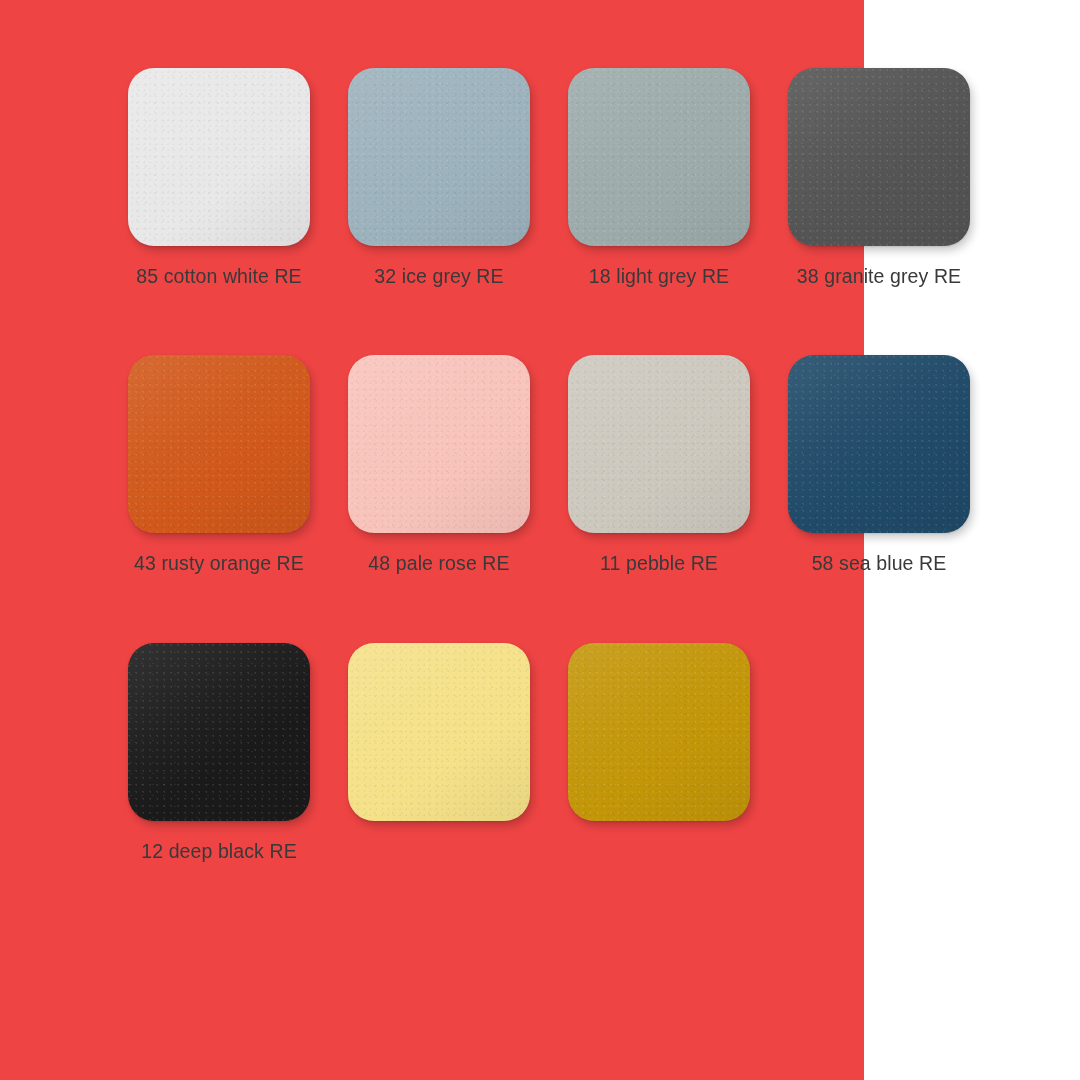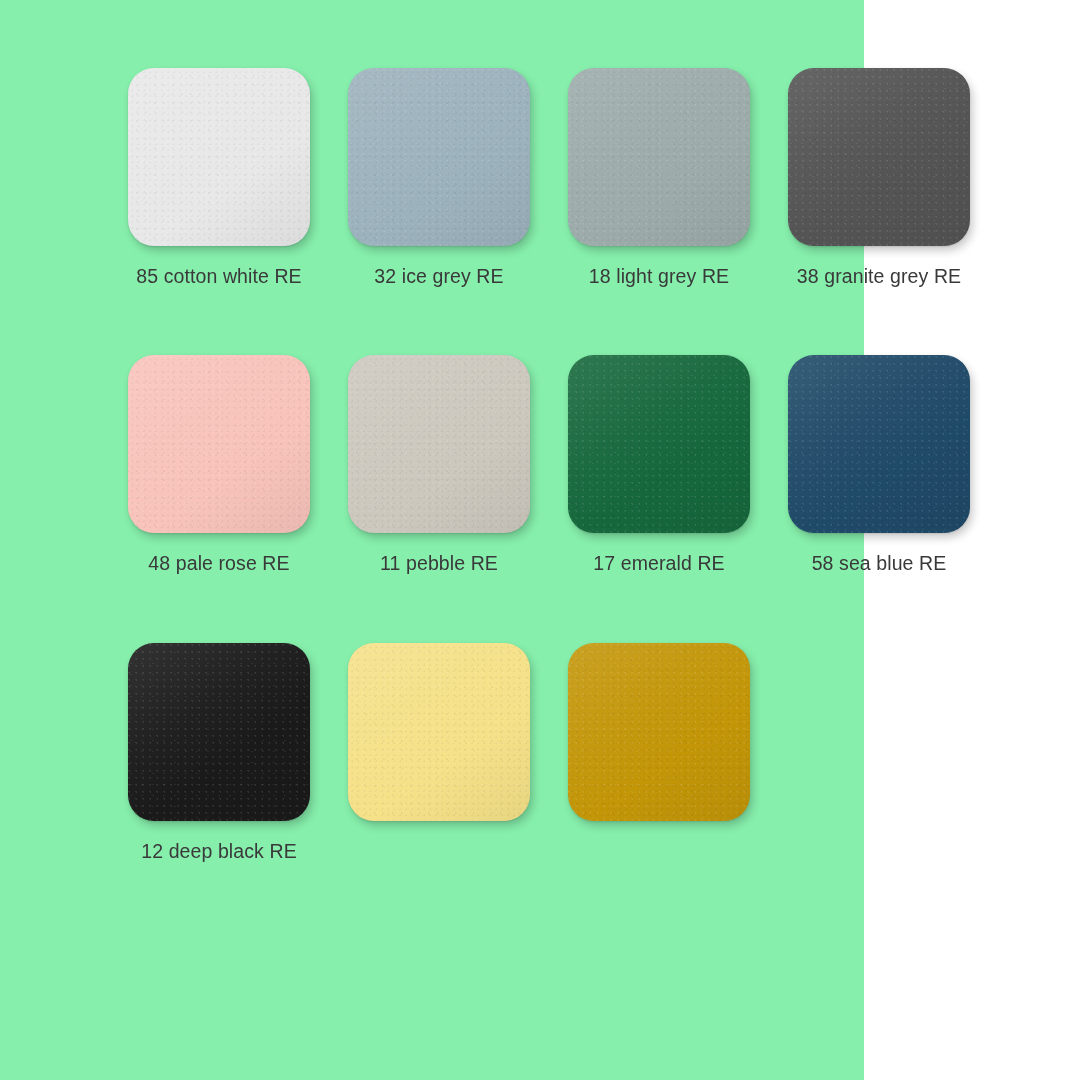--- a/index.html
+++ b/index.html
@@ -12,21 +12,21 @@
     height: 1080px;
     font-family: "Liberation Sans", sans-serif;
     -webkit-font-smoothing: antialiased;
     overflow: hidden;
   }
 
   #palette-sheet {
     position: relative;
     width: 864px;
     height: 1080px;
-    background: #86efac;
+    background: #ef4444;
     box-sizing: border-box;
   }
 
   #swatch-grid {
     position: absolute;
     left: 128px;
     top: 68px;
     width: 842px;
     display: grid;
     grid-template-columns: repeat(4, 182px);
@@ -110,30 +110,30 @@
       </div>
       <div class="swatch-cell">
         <div class="swatch-chip" style="background-color: rgb(157, 171, 171);"></div>
         <div class="swatch-label">18 light grey RE</div>
       </div>
       <div class="swatch-cell">
         <div class="swatch-chip" style="background-color: rgb(84, 84, 85);"></div>
         <div class="swatch-label">38 granite grey RE</div>
       </div>
       <div class="swatch-cell">
+        <div class="swatch-chip" style="background-color: rgb(209, 88, 26);"></div>
+        <div class="swatch-label">43 rusty orange RE</div>
+      </div>
+      <div class="swatch-cell">
         <div class="swatch-chip" style="background-color: rgb(248, 195, 187);"></div>
         <div class="swatch-label">48 pale rose RE</div>
       </div>
       <div class="swatch-cell">
         <div class="swatch-chip" style="background-color: rgb(205, 200, 190);"></div>
         <div class="swatch-label">11 pebble RE</div>
-      </div>
-      <div class="swatch-cell">
-        <div class="swatch-chip" style="background-color: rgb(22, 104, 60);"></div>
-        <div class="swatch-label">17 emerald RE</div>
       </div>
       <div class="swatch-cell">
         <div class="swatch-chip" style="background-color: rgb(31, 74, 104);"></div>
         <div class="swatch-label">58 sea blue RE</div>
       </div>
       <div class="swatch-cell">
         <div class="swatch-chip" style="background-color: rgb(27, 26, 26);"></div>
         <div class="swatch-label">12 deep black RE</div>
       </div>
       <div class="swatch-cell">

